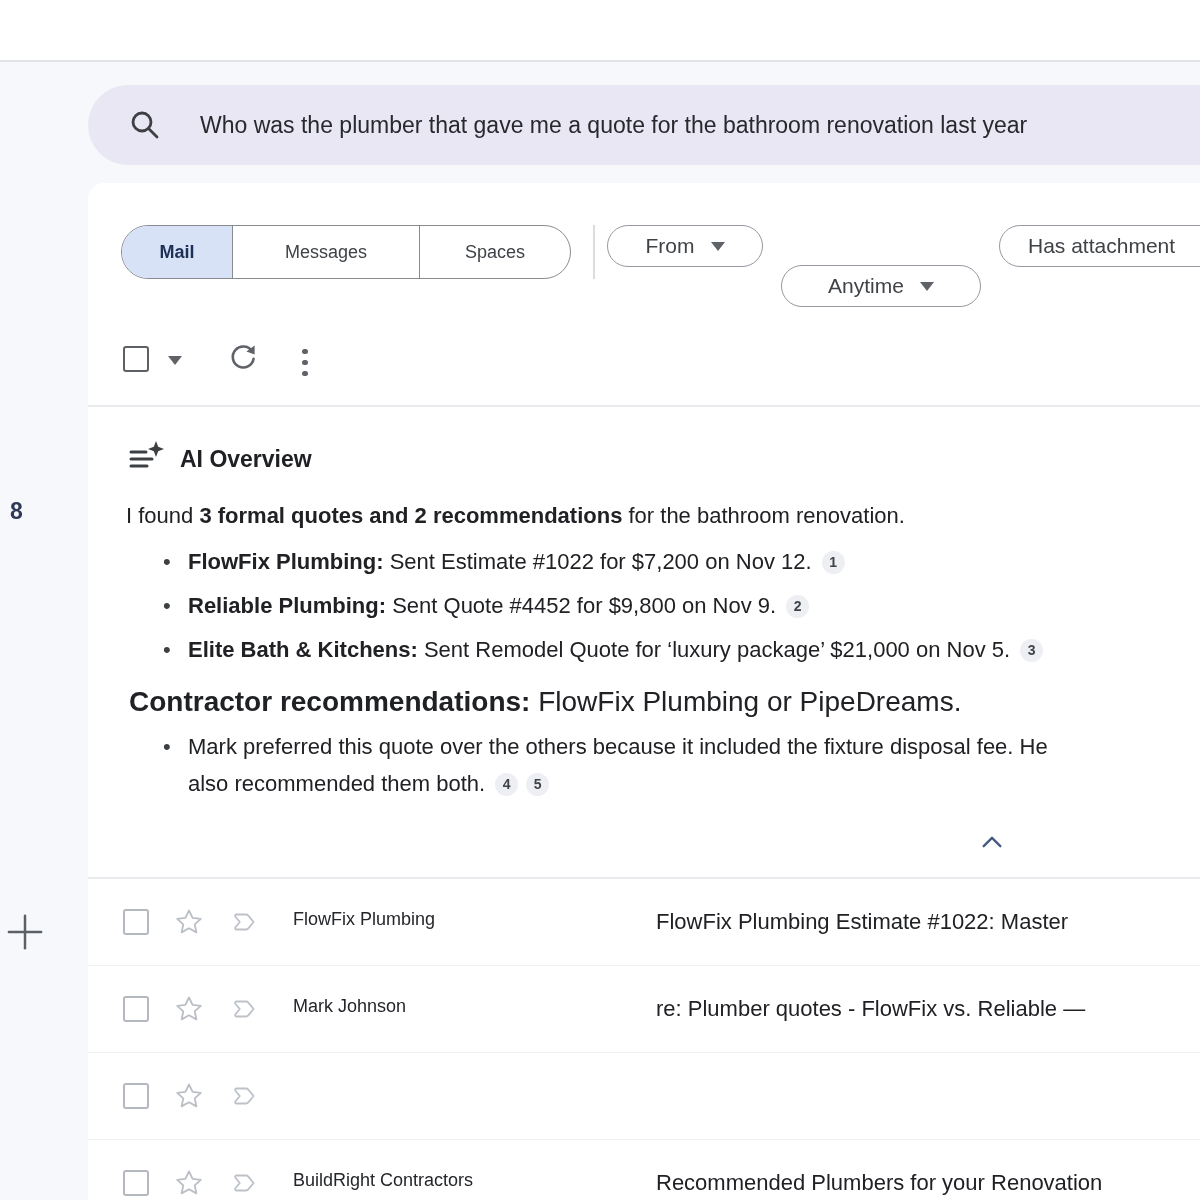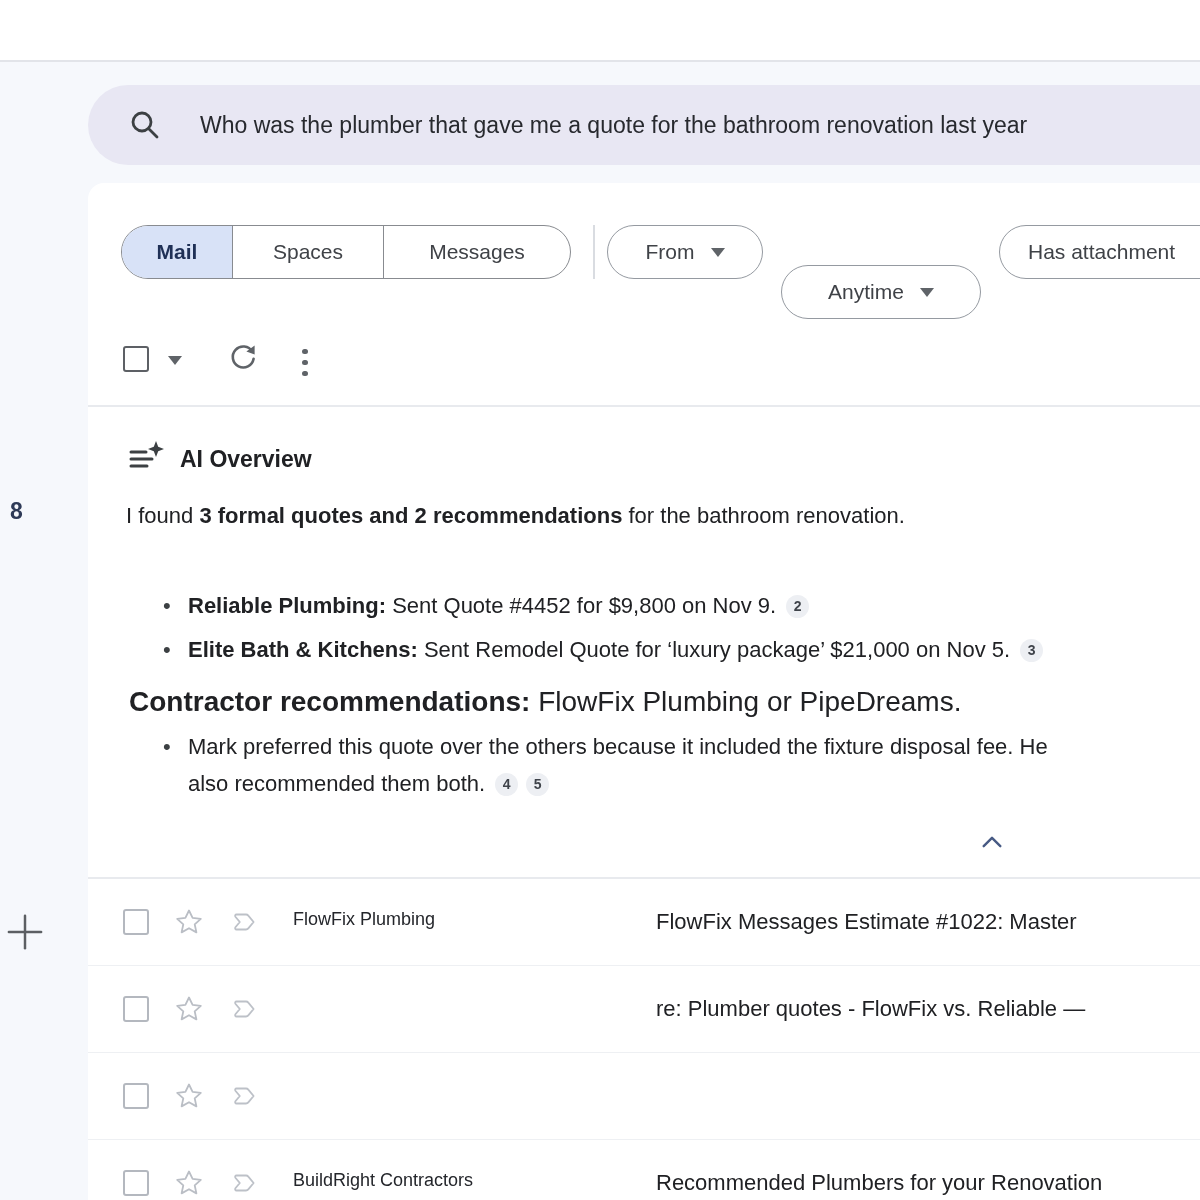--- a/index.html
+++ b/index.html
@@ -12,26 +12,26 @@
   .rail-count{position:absolute;left:10px;top:436px;font-size:23px;font-weight:bold;color:#2e3a57;}
   .rail-plus{position:absolute;left:6px;top:851px;width:38px;height:38px;}
   
   .search-pill{position:absolute;left:88px;top:85px;width:1400px;height:80px;background:#e8e7f3;border-radius:40px;}
   .search-icon{position:absolute;left:40px;top:23px;width:34px;height:34px;}
   .search-query{position:absolute;left:112px;top:0;height:64px;line-height:80px;font-size:23px;color:#27292e;white-space:nowrap;}
   
   .card{position:absolute;left:88px;top:183px;width:1400px;height:1400px;background:#ffffff;border-top-left-radius:16px;}
   
   .segmented{position:absolute;left:33px;top:42px;display:flex;height:54px;border:1.5px solid #888b90;border-radius:27px;overflow:hidden;box-sizing:border-box;background:#fff;}
-  .seg{display:flex;align-items:center;justify-content:center;font-size:21px;color:#3f4247;cursor:pointer;}
+  .seg{display:flex;align-items:center;justify-content:center;font-size:18px;color:#3f4247;cursor:pointer;}
   .seg+.seg{border-left:1.5px solid #888b90;}
   .seg.sel{background:#d8e2f7;color:#1f3056;font-weight:bold;}
   .seg.w1{width:110px;}.seg.w2{width:186px;}.seg.w3{width:150px;}
   .vdiv{position:absolute;left:505px;top:42px;width:2px;height:54px;background:#d9dce1;}
-  .chip{position:absolute;top:42px;height:54px;box-sizing:border-box;border:1.5px solid #959aa1;border-radius:27px;background:#fff;display:flex;align-items:center;justify-content:center;gap:16px;font-size:21px;color:#3f4247;cursor:pointer;}
+  .chip{position:absolute;top:42px;height:42px;box-sizing:border-box;border:1.5px solid #959aa1;border-radius:27px;background:#fff;display:flex;align-items:center;justify-content:center;gap:16px;font-size:21px;color:#3f4247;cursor:pointer;}
   .chip.from{left:519px;width:156px;}
   .chip.anytime{left:693px;width:200px;margin-top:40px;}
   .chip.attach{left:911px;width:240px;justify-content:flex-start;padding-left:28px;}
   .caret{width:0;height:0;border-left:7px solid transparent;border-right:7px solid transparent;border-top:9px solid #5f6368;}
   
   .tb-check{position:absolute;left:35px;top:163px;width:26px;height:26px;border:2.5px solid #5d6065;border-radius:3px;box-sizing:border-box;}
   .tb-caret{position:absolute;left:80px;top:173px;}
   .tb-refresh{position:absolute;left:140px;top:160px;width:30px;height:30px;}
   .tb-dots{position:absolute;left:214px;top:160px;width:8px;}
   .tb-dots span{display:block;width:5.5px;height:5.5px;border-radius:50%;background:#5f6368;margin:5.5px 0;}
@@ -81,22 +81,22 @@
       <circle cx="14" cy="14" r="9" fill="none" stroke="#3c4043" stroke-width="2.8"></circle>
       <line x1="21" y1="21" x2="29" y2="29" stroke="#3c4043" stroke-width="2.8" stroke-linecap="round"></line>
     </svg>
     <div class="search-query">Who was the plumber that gave me a quote for the bathroom renovation last year</div>
   </div>
 
   <div class="card">
 
     <div class="segmented">
       <div class="seg sel w1">Mail</div>
+      <div class="seg w2">Messages</div>
       <div class="seg w3">Spaces</div>
-      <div class="seg w2">Messages</div>
     </div>
     <div class="vdiv"></div>
 
     <div class="chip from">
       <span>From</span>
       <span class="caret"></span>
     </div>
     <div class="chip anytime">
       <span>Anytime</span>
       <span class="caret"></span>
@@ -124,20 +124,21 @@
         <line x1="3" y1="13" x2="18" y2="13"></line>
         <line x1="3" y1="20" x2="24" y2="20"></line>
         <line x1="3" y1="27" x2="19" y2="27"></line>
       </g>
       <path d="M28 2 L30.2 7.8 L36 10 L30.2 12.2 L28 18 L25.8 12.2 L20 10 L25.8 7.8 Z" fill="#3c4043"></path>
     </svg>
     <div class="ai-title">AI Overview</div>
 
     <div class="ai-intro"><span>I found </span><span class="b">3 formal quotes and 2 recommendations</span><span> for the bathroom renovation.</span></div>
 
+    <div class="qrow" style="top:366px;"><span class="dot">•</span><span class="b">FlowFix Plumbing:</span><span> Sent Estimate #1022 for $7,200 on Nov 12.</span><span class="badge">1</span></div>
     <div class="qrow" style="top:410px;"><span class="dot">•</span><span class="b">Reliable Plumbing:</span><span> Sent Quote #4452 for $9,800 on Nov 9.</span><span class="badge">2</span></div>
     <div class="qrow" style="top:454px;"><span class="dot">•</span><span class="b">Elite Bath &amp; Kitchens:</span><span> Sent Remodel Quote for ‘luxury package’ $21,000 on Nov 5.</span><span class="badge">3</span></div>
 
     <div class="rec"><span class="b">Contractor recommendations:</span><span> FlowFix Plumbing or PipeDreams.</span></div>
 
     <div class="note1"><span class="dot">•</span><span>Mark preferred this quote over the others because it included the fixture disposal fee. He</span></div>
     <div class="note2"><span>also recommended them both.</span><span class="badge">4</span><span class="badge">5</span></div>
 
     <svg class="collapse" viewBox="0 0 26 16">
       <polyline points="4,12.5 13,3.5 22,12.5" fill="none" stroke="#475a84" stroke-width="2.6" stroke-linecap="round" stroke-linejoin="round"></polyline>
@@ -149,31 +150,32 @@
 
       <div class="erow">
         <div class="cb"></div>
         <svg class="star" viewBox="0 0 30 30">
             <path d="M15 3.5 L18.6 10.9 L26.8 11.8 L20.7 17.3 L22.4 25.4 L15 21.2 L7.6 25.4 L9.3 17.3 L3.2 11.8 L11.4 10.9 Z" fill="none" stroke="#babec5" stroke-width="1.8" stroke-linejoin="round"></path>
           </svg>
         <svg class="imp" viewBox="0 0 28 24">
             <path d="M6.5 4.5 H16 c.9 0 1.75.4 2.3 1.1 L23.6 12 l-5.3 6.4 c-.55.7-1.4 1.1-2.3 1.1 H6.5 c-1.15 0-1.8-1.3-1.1-2.2 L9.8 12 5.4 6.7 c-.7-.9-.05-2.2 1.1-2.2 Z" fill="none" stroke="#bdc1c8" stroke-width="1.8" stroke-linejoin="round"></path>
           </svg>
         <div class="sender">FlowFix Plumbing</div>
-        <div class="subject">FlowFix Messages Estimate #1022: Master</div>
-      </div>
-
-      <div class="erow">
-        <div class="cb"></div>
-        <svg class="star" viewBox="0 0 30 30">
-            <path d="M15 3.5 L18.6 10.9 L26.8 11.8 L20.7 17.3 L22.4 25.4 L15 21.2 L7.6 25.4 L9.3 17.3 L3.2 11.8 L11.4 10.9 Z" fill="none" stroke="#babec5" stroke-width="1.8" stroke-linejoin="round"></path>
-          </svg>
-        <svg class="imp" viewBox="0 0 28 24">
-            <path d="M6.5 4.5 H16 c.9 0 1.75.4 2.3 1.1 L23.6 12 l-5.3 6.4 c-.55.7-1.4 1.1-2.3 1.1 H6.5 c-1.15 0-1.8-1.3-1.1-2.2 L9.8 12 5.4 6.7 c-.7-.9-.05-2.2 1.1-2.2 Z" fill="none" stroke="#bdc1c8" stroke-width="1.8" stroke-linejoin="round"></path>
-          </svg>
+        <div class="subject">FlowFix Plumbing Estimate #1022: Master</div>
+      </div>
+
+      <div class="erow">
+        <div class="cb"></div>
+        <svg class="star" viewBox="0 0 30 30">
+            <path d="M15 3.5 L18.6 10.9 L26.8 11.8 L20.7 17.3 L22.4 25.4 L15 21.2 L7.6 25.4 L9.3 17.3 L3.2 11.8 L11.4 10.9 Z" fill="none" stroke="#babec5" stroke-width="1.8" stroke-linejoin="round"></path>
+          </svg>
+        <svg class="imp" viewBox="0 0 28 24">
+            <path d="M6.5 4.5 H16 c.9 0 1.75.4 2.3 1.1 L23.6 12 l-5.3 6.4 c-.55.7-1.4 1.1-2.3 1.1 H6.5 c-1.15 0-1.8-1.3-1.1-2.2 L9.8 12 5.4 6.7 c-.7-.9-.05-2.2 1.1-2.2 Z" fill="none" stroke="#bdc1c8" stroke-width="1.8" stroke-linejoin="round"></path>
+          </svg>
+        <div class="sender">Mark Johnson</div>
         <div class="subject">re: Plumber quotes - FlowFix vs. Reliable —</div>
       </div>
 
       <div class="erow">
         <div class="cb"></div>
         <svg class="star" viewBox="0 0 30 30">
             <path d="M15 3.5 L18.6 10.9 L26.8 11.8 L20.7 17.3 L22.4 25.4 L15 21.2 L7.6 25.4 L9.3 17.3 L3.2 11.8 L11.4 10.9 Z" fill="none" stroke="#babec5" stroke-width="1.8" stroke-linejoin="round"></path>
           </svg>
         <svg class="imp" viewBox="0 0 28 24">
             <path d="M6.5 4.5 H16 c.9 0 1.75.4 2.3 1.1 L23.6 12 l-5.3 6.4 c-.55.7-1.4 1.1-2.3 1.1 H6.5 c-1.15 0-1.8-1.3-1.1-2.2 L9.8 12 5.4 6.7 c-.7-.9-.05-2.2 1.1-2.2 Z" fill="none" stroke="#bdc1c8" stroke-width="1.8" stroke-linejoin="round"></path>

